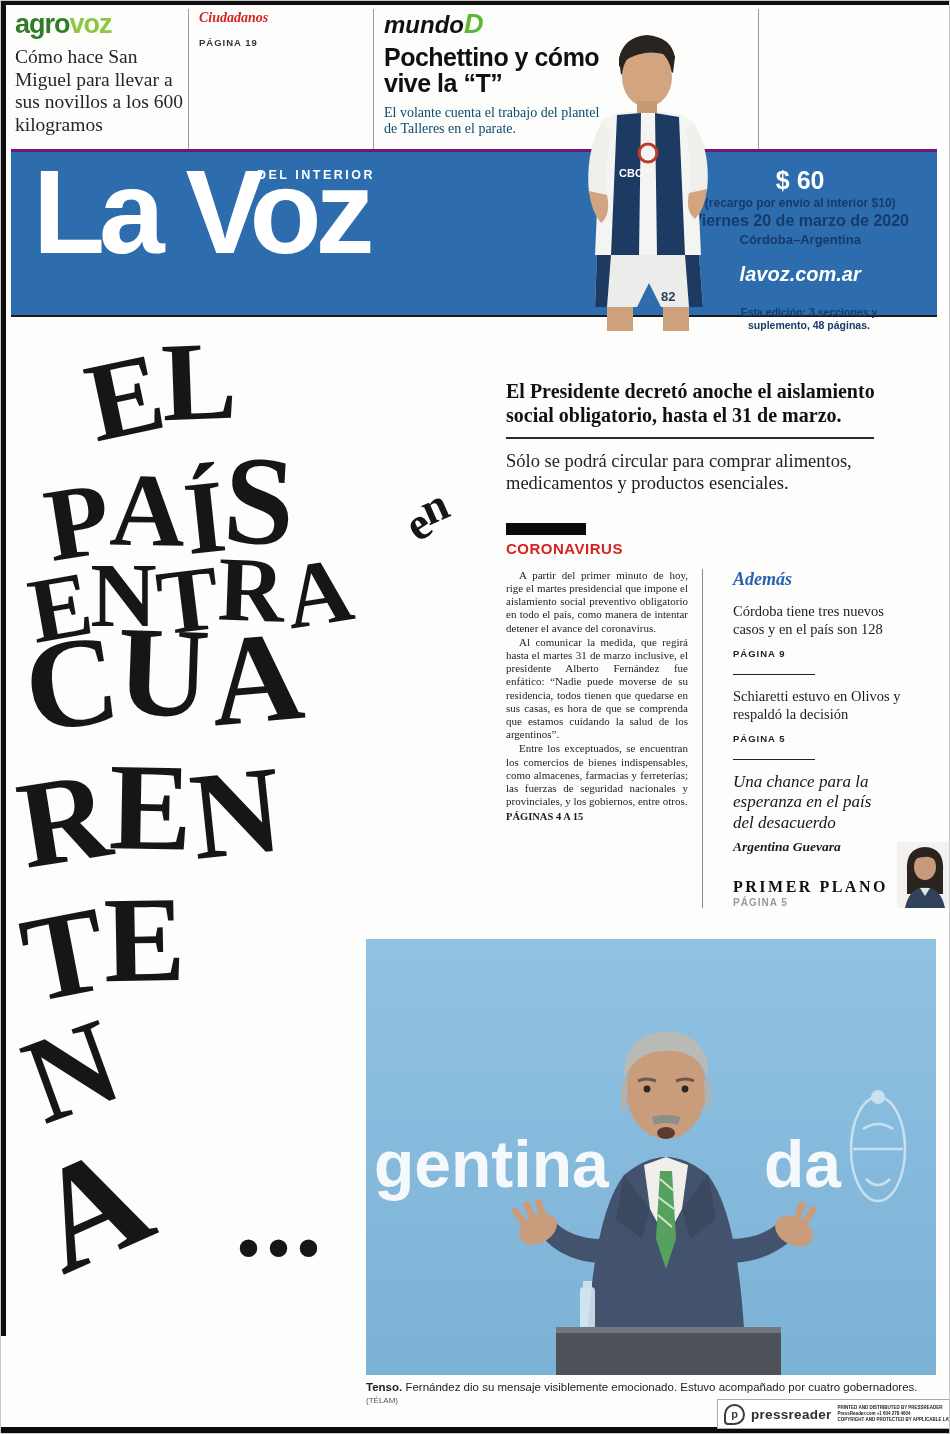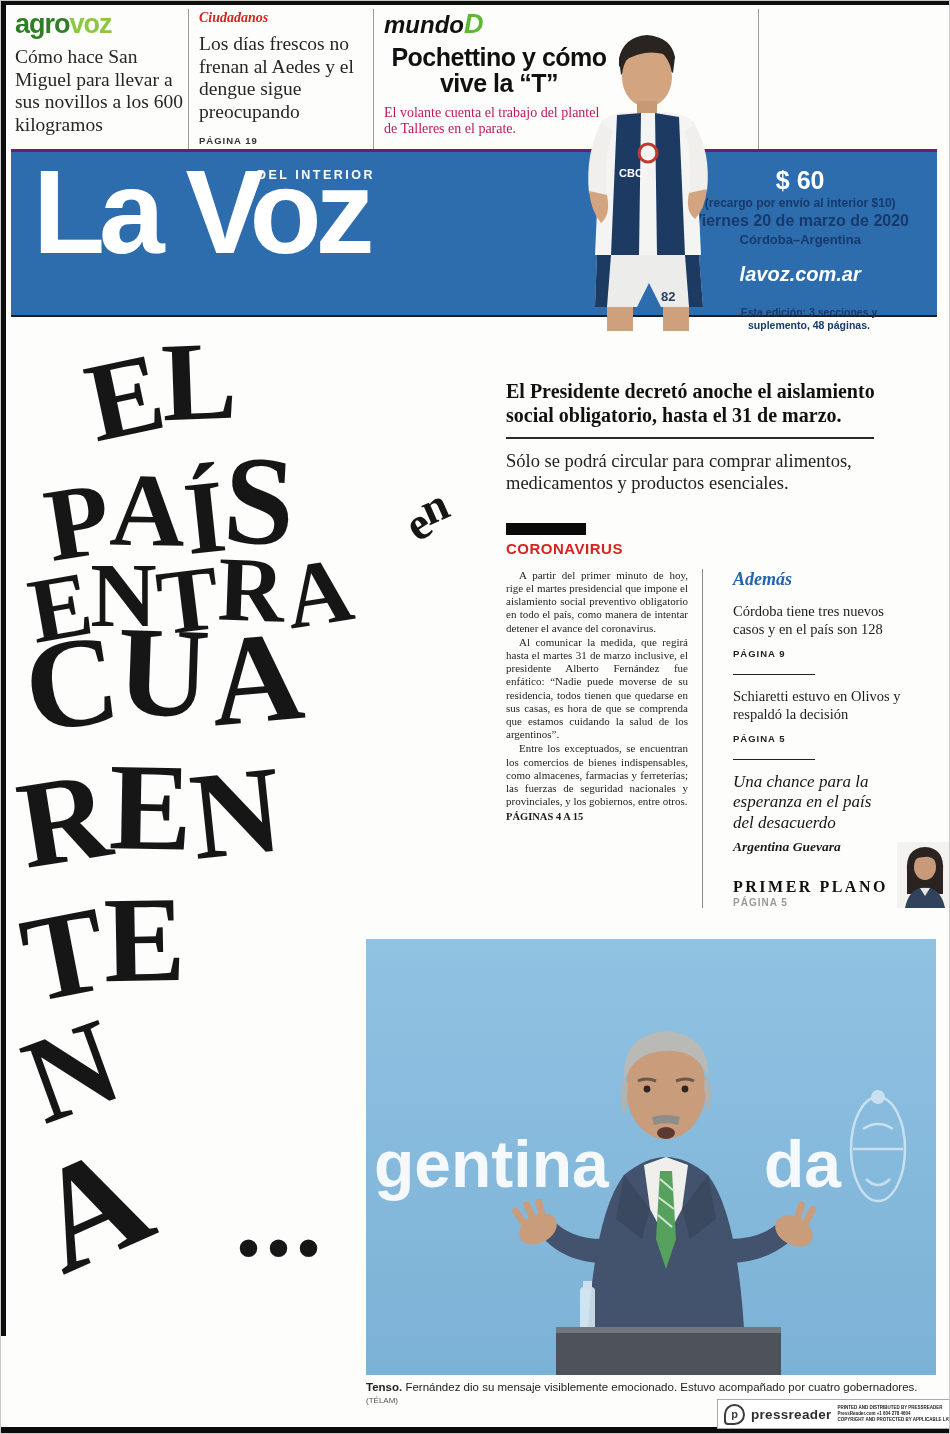--- a/index.html
+++ b/index.html
@@ -18,21 +18,21 @@
   .brand-agro .a2{color:var(--agro_light_green);}
   .ts-headline{font-size:19.5px;line-height:1.16;color:#262626;margin-top:8px;}
   .brand-ciud{font-style:italic;font-weight:700;font-size:14px;color:var(--red);line-height:1;}
   .pagelabel{font-family:"Liberation Sans",sans-serif;font-weight:700;font-size:9.5px;
              letter-spacing:1px;color:#333;margin-top:12px;}
   .brand-mundo{font-family:"Liberation Sans",sans-serif;font-style:italic;font-weight:700;
                font-size:24px;line-height:1;color:#111;}
   .brand-mundo .d{color:var(--mundo_green);font-size:27px;}
   .ts3-headline{font-family:"Liberation Sans",sans-serif;font-weight:700;font-size:25px;
                 line-height:1.05;color:#101010;margin-top:6px;letter-spacing:-0.5px;}
-  .ts3-dek{font-size:14px;line-height:1.15;color:#be185d;margin-top:8px;width:225px;}
+  .ts3-dek{font-size:14px;line-height:1.15;color:#0c4a6e;margin-top:8px;width:225px;}
   .brand-vos{font-family:"Liberation Sans",sans-serif;font-style:italic;font-weight:700;
              font-size:26px;color:var(--vos_orange);line-height:1;letter-spacing:-1px;}
   .brand-vos .suf{font-size:10px;color:#222;letter-spacing:0;}
 
   
   .masthead{position:absolute;left:10px;top:148px;width:926px;height:168px;
             background:var(--masthead_blue);border-top:3px solid #701a75;border-bottom:2px solid #1b1b22;
             box-sizing:border-box;z-index:1;}
   .logo{position:absolute;left:22px;top:-4px;font-family:"Liberation Sans",sans-serif;
         font-weight:700;font-size:118px;letter-spacing:-6px;color:#fff;line-height:1.1;}
@@ -118,28 +118,27 @@
   <div class="edge-left"></div>
 
   <div class="ts-col" style="left:14px;width:170px;">
     <div class="brand-agro"><span class="a1">agro</span><span class="a2">voz</span></div>
     <div class="ts-headline">Cómo hace San Miguel para llevar a sus novillos a los 600 kilogramos</div>
   </div>
   <div class="ts-div" style="left:187px;"></div>
 
   <div class="ts-col" style="left:198px;width:166px;">
     <div class="brand-ciud">Ciudadanos</div>
-    <div class="ts-headline">Los días frescos no frenan al Aedes y el dengue sigue preocupando</div>
     <div class="pagelabel">PÁGINA 19</div>
   </div>
   <div class="ts-div" style="left:372px;"></div>
 
   <div class="ts-col" style="left:383px;width:300px;">
     <div class="brand-mundo"><span>mundo</span><span class="d">D</span></div>
-    <div class="ts3-headline" style="width:230px;text-align:center;">Pochettino y cómo vive la “T”</div>
+    <div class="ts3-headline" style="width:230px;">Pochettino y cómo vive la “T”</div>
     <div class="ts3-dek">El volante cuenta el trabajo del plantel de Talleres en el parate.</div>
     <div class="pagelabel">PÁGINA 22</div>
   </div>
   <div class="ts-div" style="left:757px;"></div>
 
 
   <div class="masthead">
     <div class="logo">La Voz</div>
     <div class="tagline">DEL INTERIOR</div>
     <div class="mh-info">

